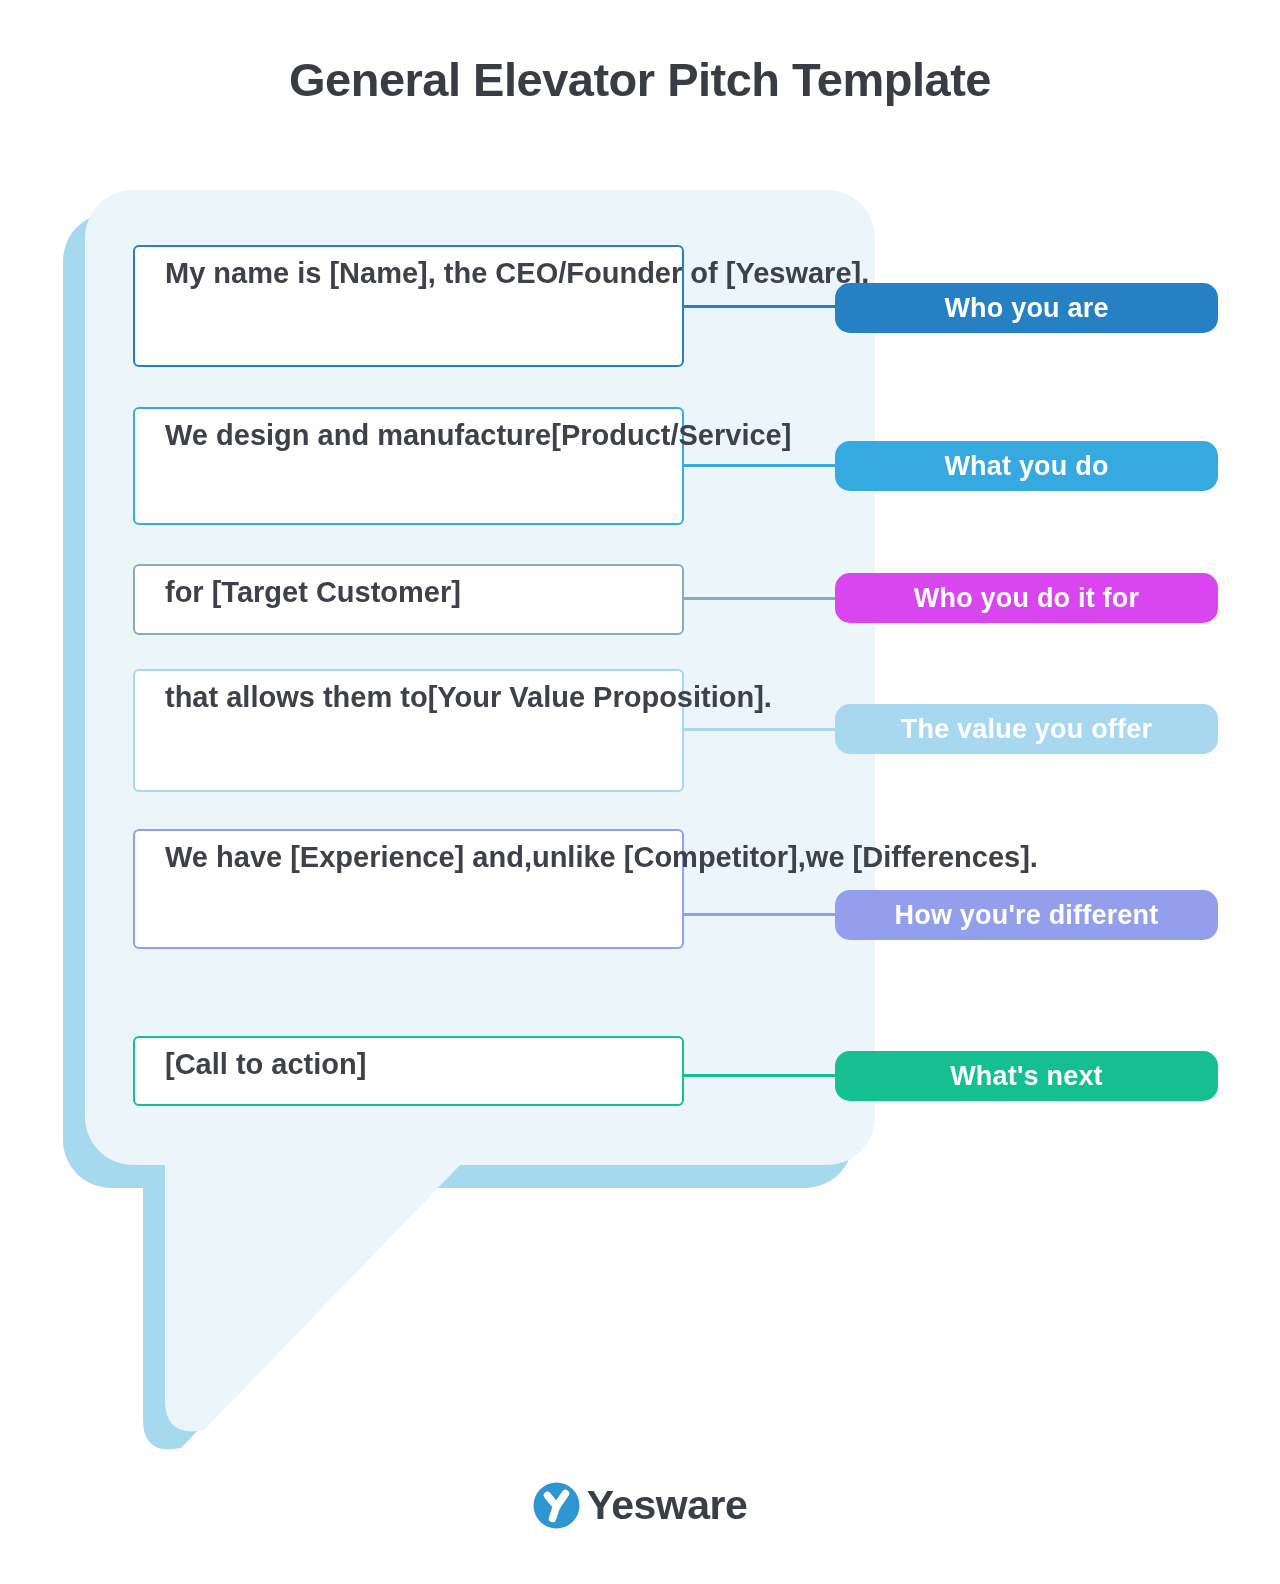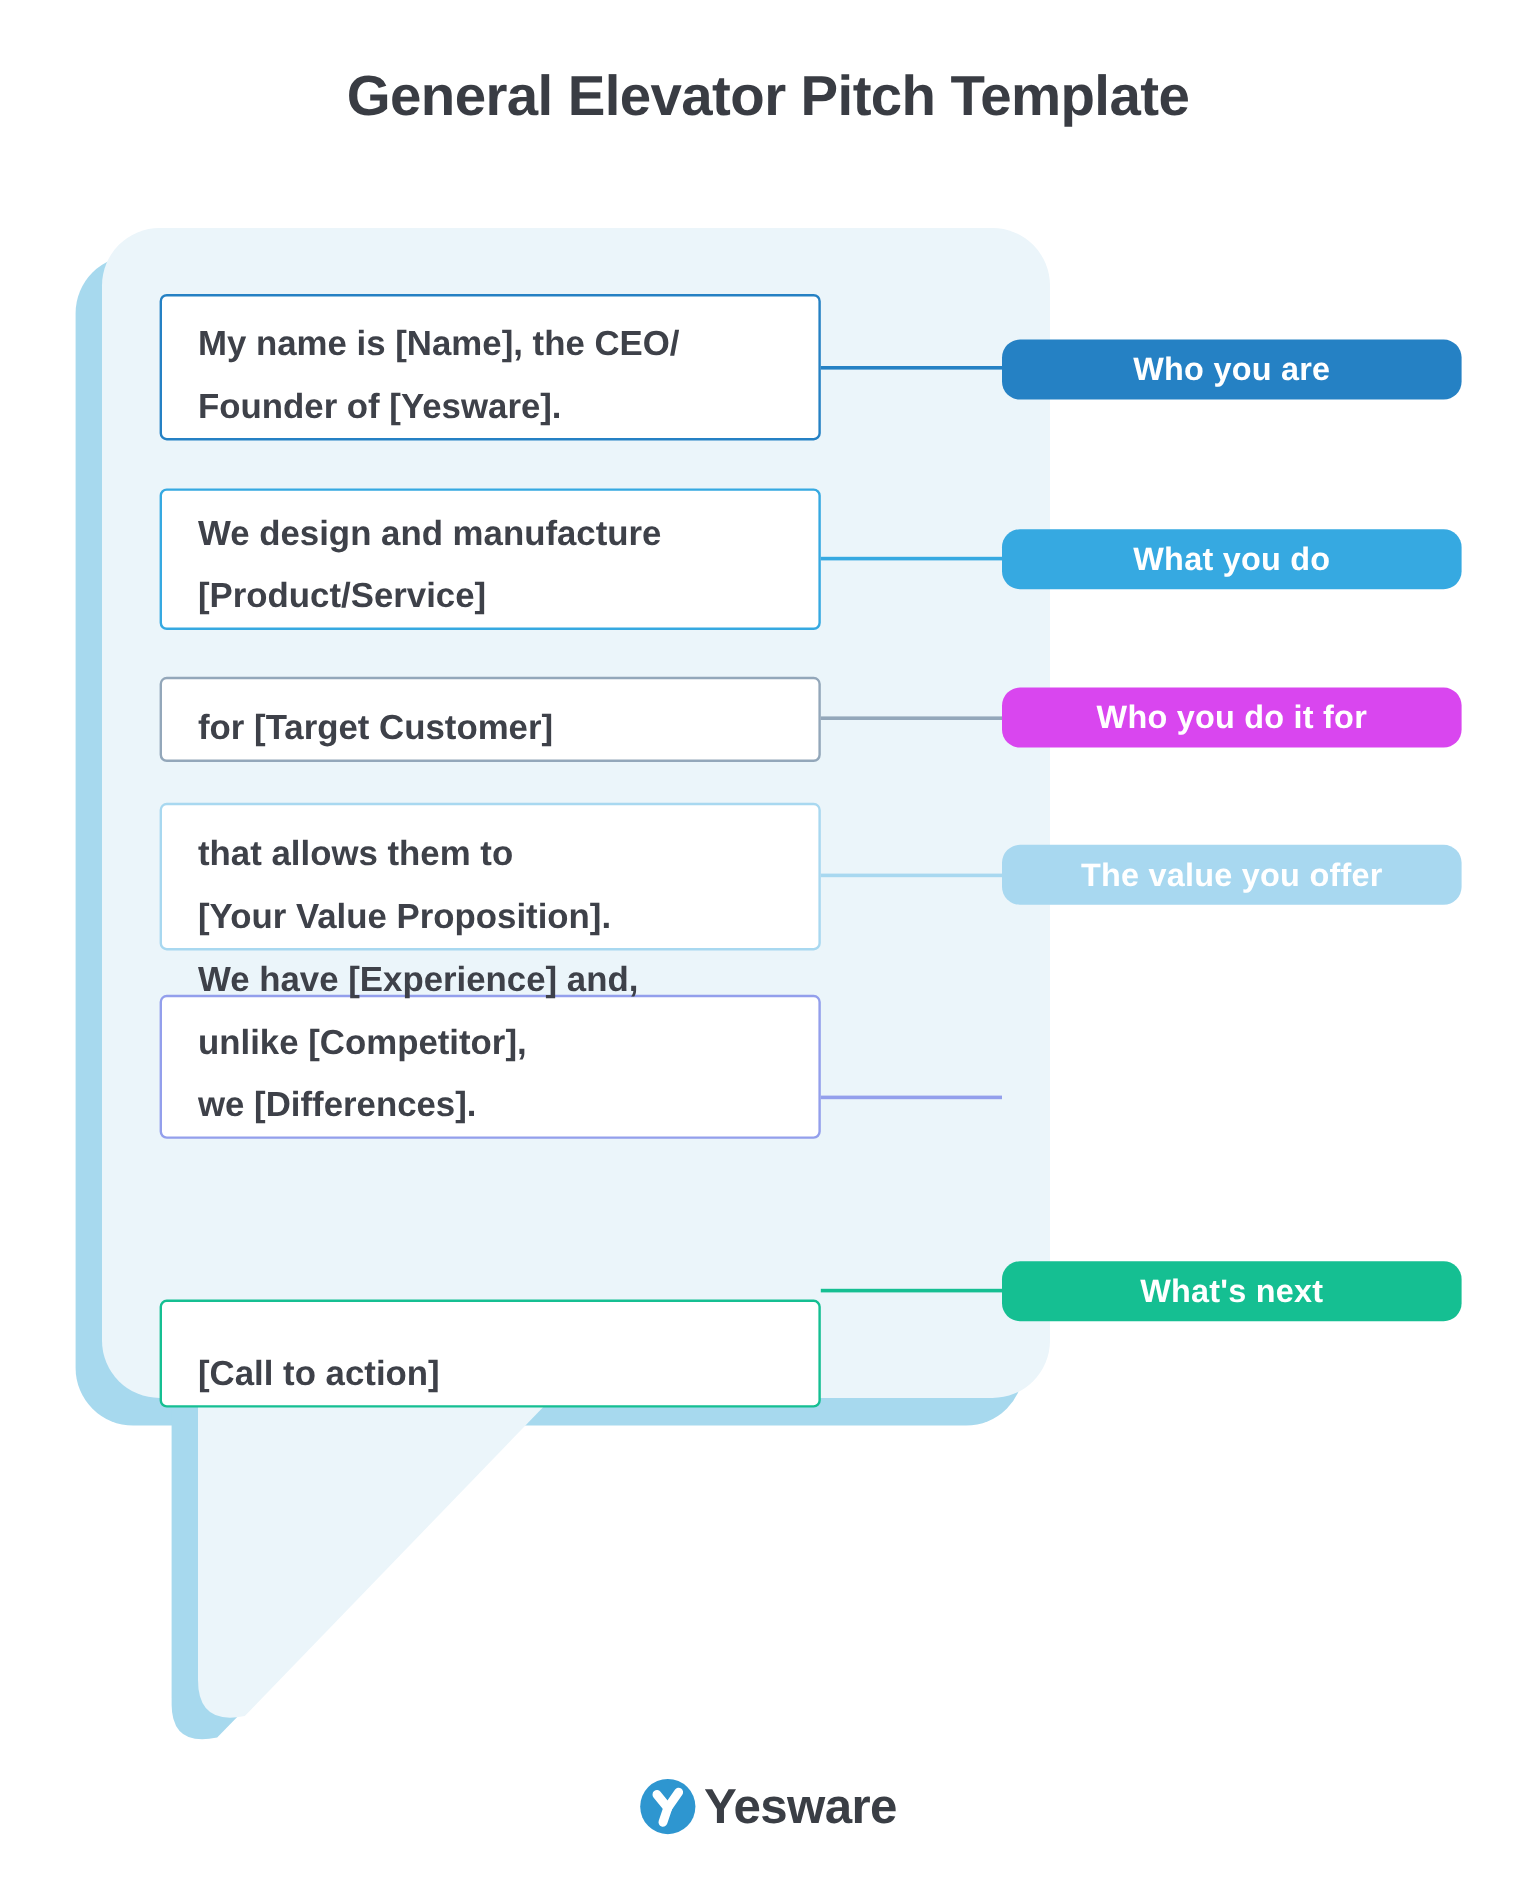--- a/index.html
+++ b/index.html
@@ -36,22 +36,22 @@
   }
   .pitch-box {
     position: absolute;
     left: 133px;
     width: 551px;
     background: #ffffff;
     border: 2.5px solid #999;
     border-radius: 6px;
     box-sizing: border-box;
     display: flex;
-    flex-direction: column;
-    justify-content: flex-end;
+    flex-direction: row;
+    justify-content: flex-start;
     padding-left: 30px;
   }
   .pitch-box .line {
     font-size: 29px;
     font-weight: 700;
     line-height: 52px;
     color: #3e4149;
     white-space: nowrap;
   }
   .connector {
@@ -144,22 +144,25 @@
   <div class="label-pill" style="top: 704px; background-color: rgb(168, 216, 240);">
     <span>The value you offer</span>
   </div>
 
   <div class="pitch-box" style="top: 829px; height: 120px; border-color: rgb(147, 159, 236);">
     <span class="line">We have [Experience] and,</span>
     <span class="line">unlike [Competitor],</span>
     <span class="line">we [Differences].</span>
   </div>
   <div class="connector" style="top: 913px; background-color: rgb(147, 159, 236);"></div>
+  <div class="label-pill" style="top: 890px; background-color: rgb(147, 159, 236);">
+    <span>How you're different</span>
+  </div>
 
-  <div class="pitch-box" style="top: 1083px; height: 90px; border-color: rgb(21, 191, 146);">
+  <div class="pitch-box" style="top: 1036px; height: 70px; border-color: rgb(21, 191, 146);">
     <span class="line">[Call to action]</span>
   </div>
   <div class="connector" style="top: 1074px; background-color: rgb(21, 191, 146);"></div>
   <div class="label-pill" style="top: 1051px; background-color: rgb(21, 191, 146);">
     <span>What's next</span>
   </div>
 
   <div class="logo">
     <svg width="47" height="47" viewBox="0 0 47 47">
       <circle cx="23.5" cy="23.5" r="23" style="fill: rgb(46, 150, 208);"></circle>

